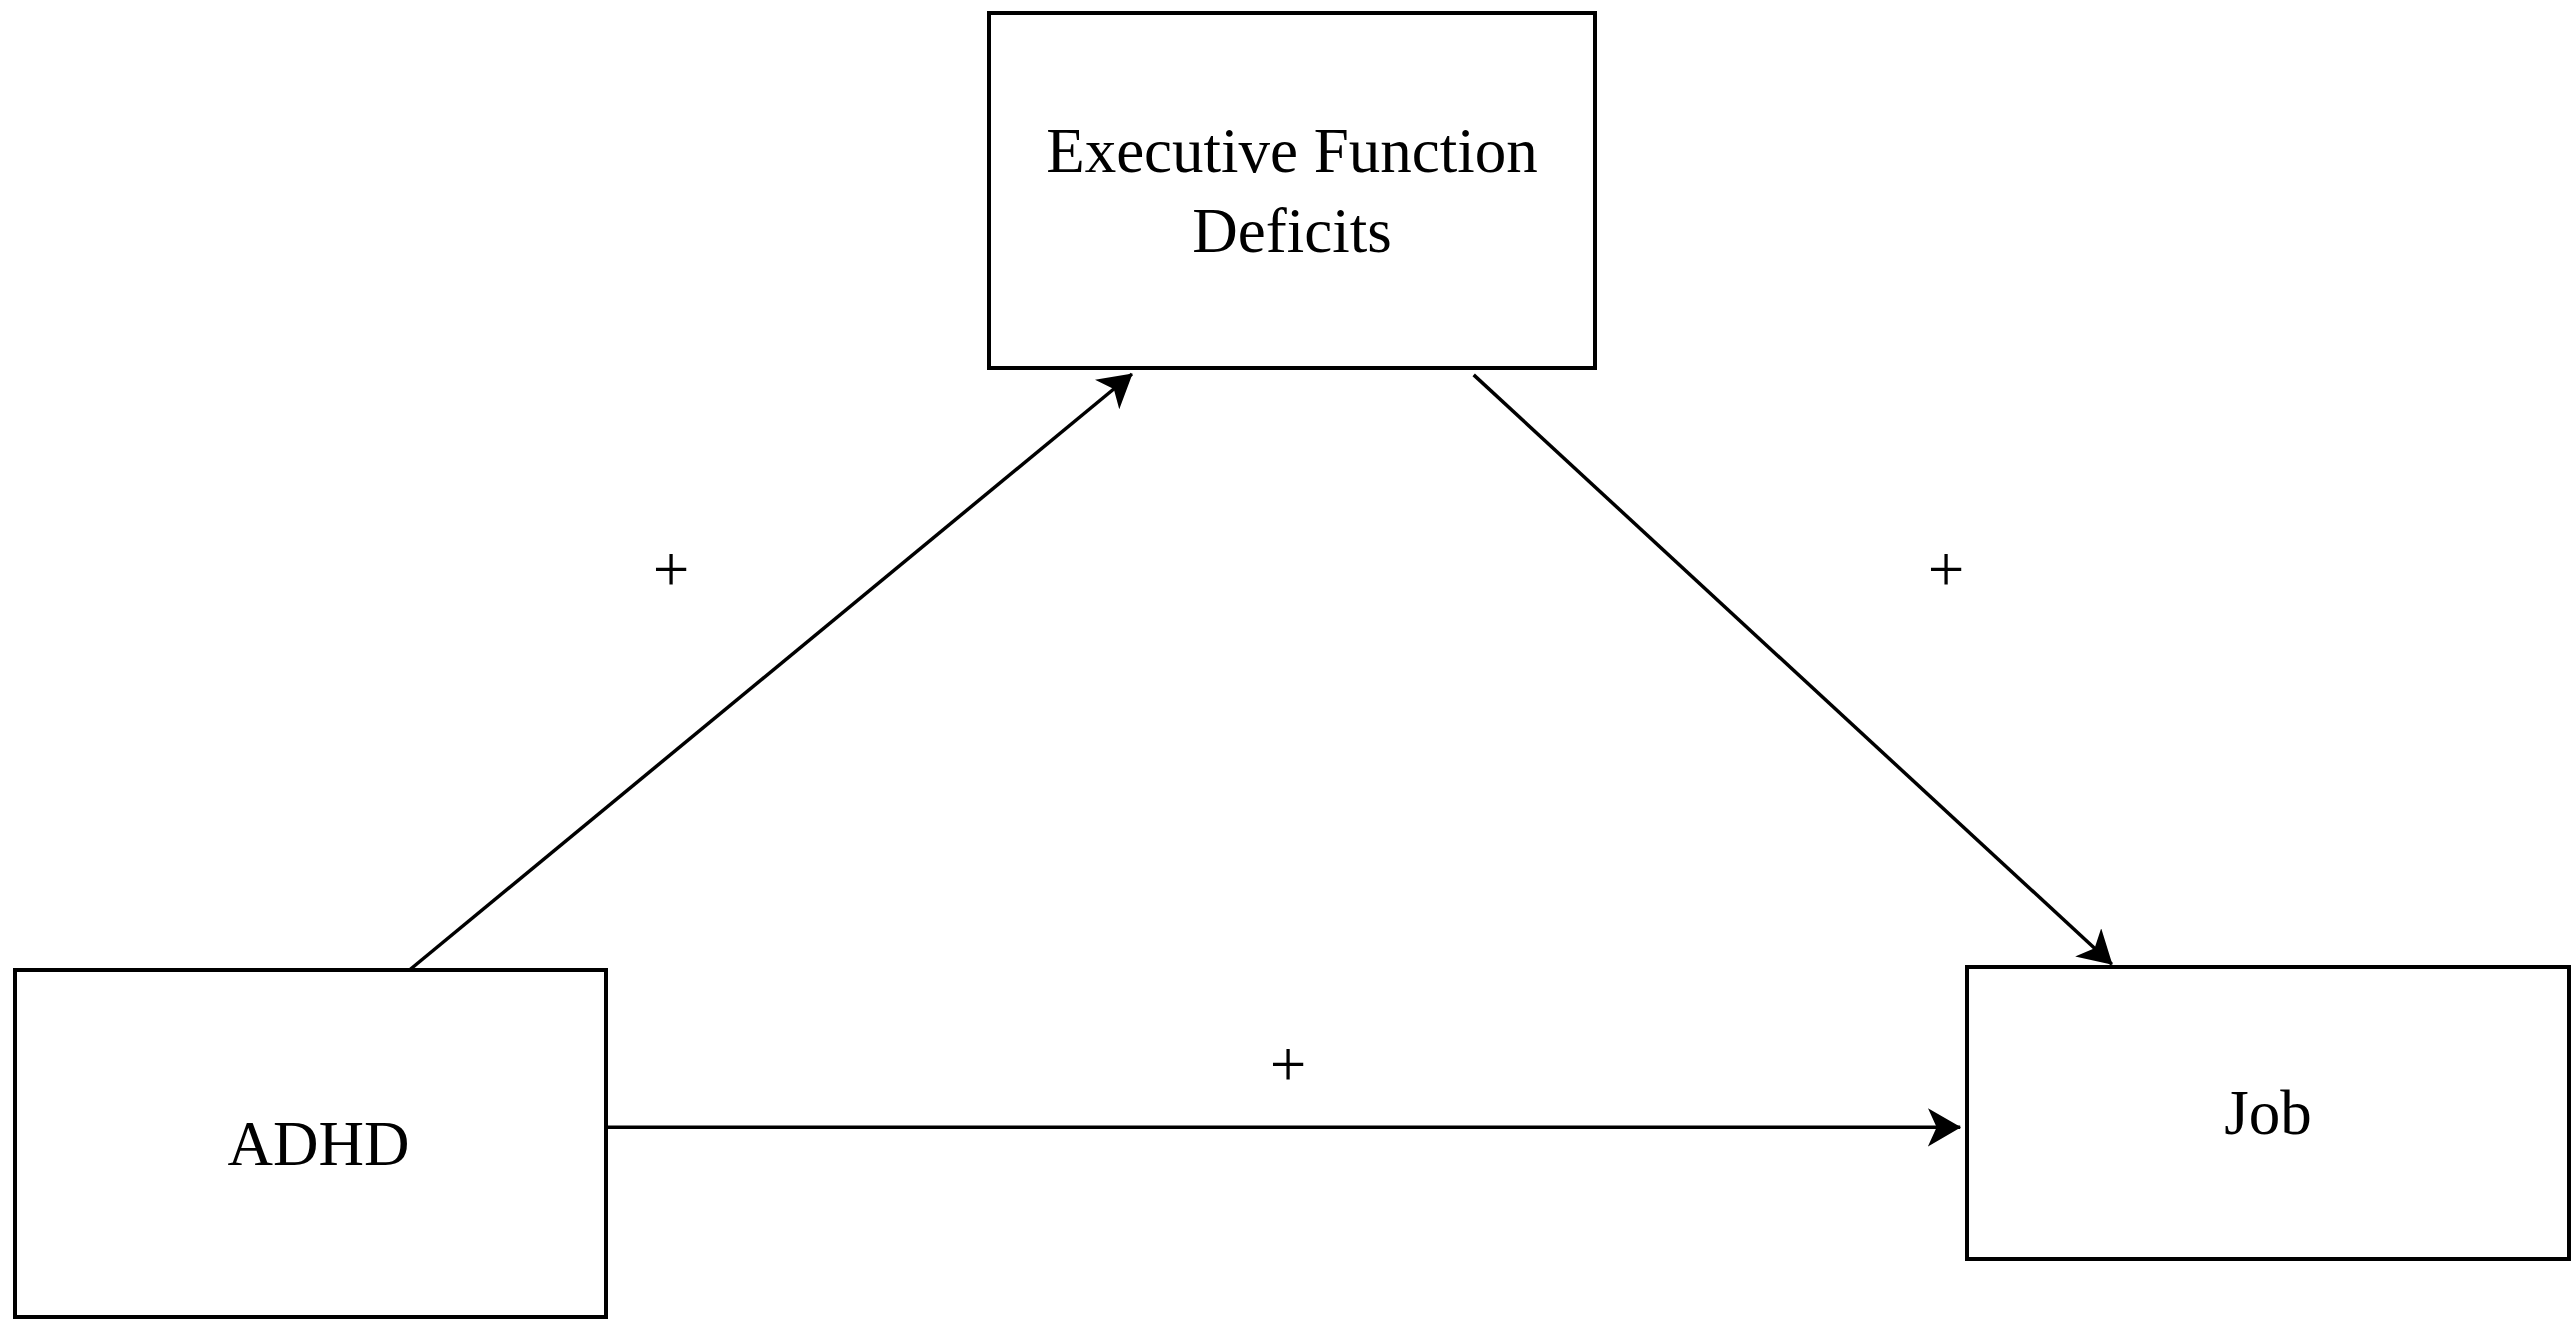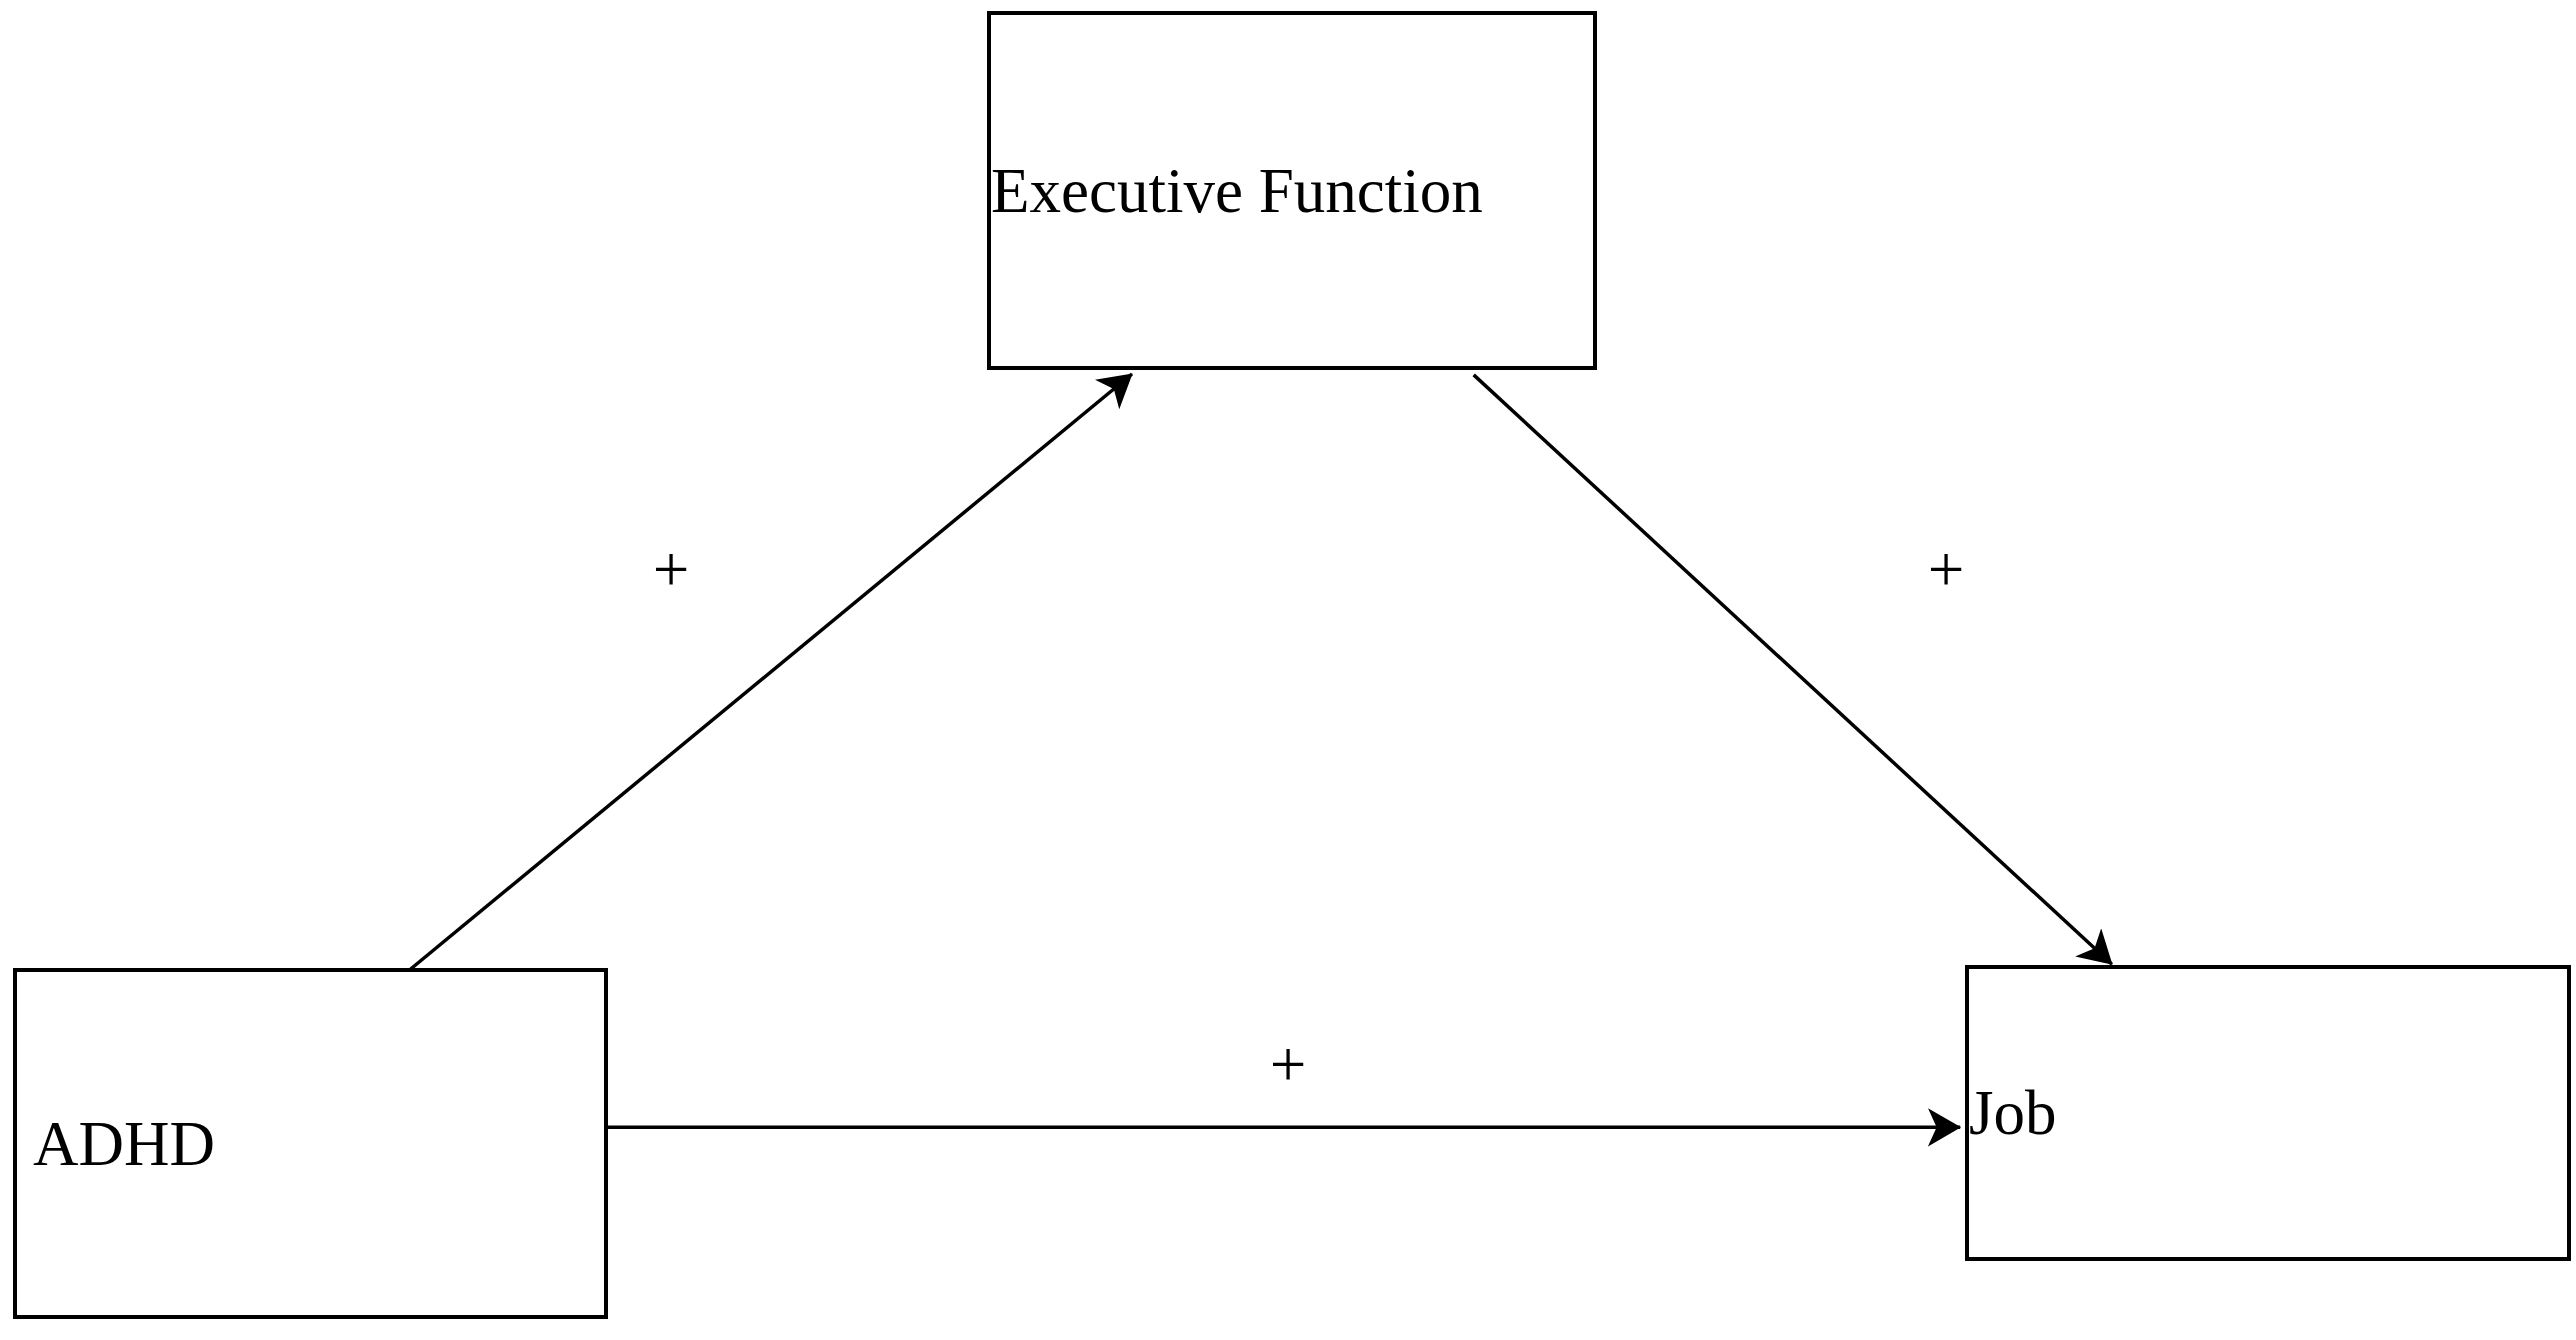--- a/index.html
+++ b/index.html
@@ -24,21 +24,21 @@
     height: 1340px;
     display: block;
   }
   .node {
     position: absolute;
     box-sizing: border-box;
     background: #ffffff;
     border: 4.4px solid #000000;
     display: flex;
     flex-direction: column;
-    align-items: flex-start;
+    align-items: center;
     justify-content: center;
     text-align: center;
     font-size: 63px;
     line-height: 80px;
     color: #000000;
   }
   #node-efd     { left: 987px; top: 11.3px;   width: 610px; height: 359px; }
   #node-adhd    { left: 13px;   top: 968px; width: 595px; height: 351px; padding-left: 16px; }
   #node-burnout { left: 1965px; top: 965px; width: 606px; height: 296px; }
   .sign {
@@ -64,20 +64,21 @@
         <path d="M0,0 L38,22 L0,44 L10,22 Z" fill="#000000"></path>
       </marker>
     </defs>
     <line x1="470" y1="1112" x2="1298" y2="429" stroke="#000000" stroke-width="4" marker-end="url(#arrowhead)"></line>
     <line x1="1690" y1="430" x2="2422" y2="1106" stroke="#000000" stroke-width="4" marker-end="url(#arrowhead)"></line>
     <line x1="697" y1="1293" x2="2248" y2="1293" stroke="#000000" stroke-width="4" marker-end="url(#arrowhead)"></line>
   </svg>
 
   <div class="node" id="node-efd">
     <span>Executive Function</span>
+    <span>Deficits</span>
   </div>
 
   <div class="node" id="node-adhd">
     <span>ADHD</span>
   </div>
 
   <div class="node" id="node-burnout">
     <span>Job</span>
   </div>
 

